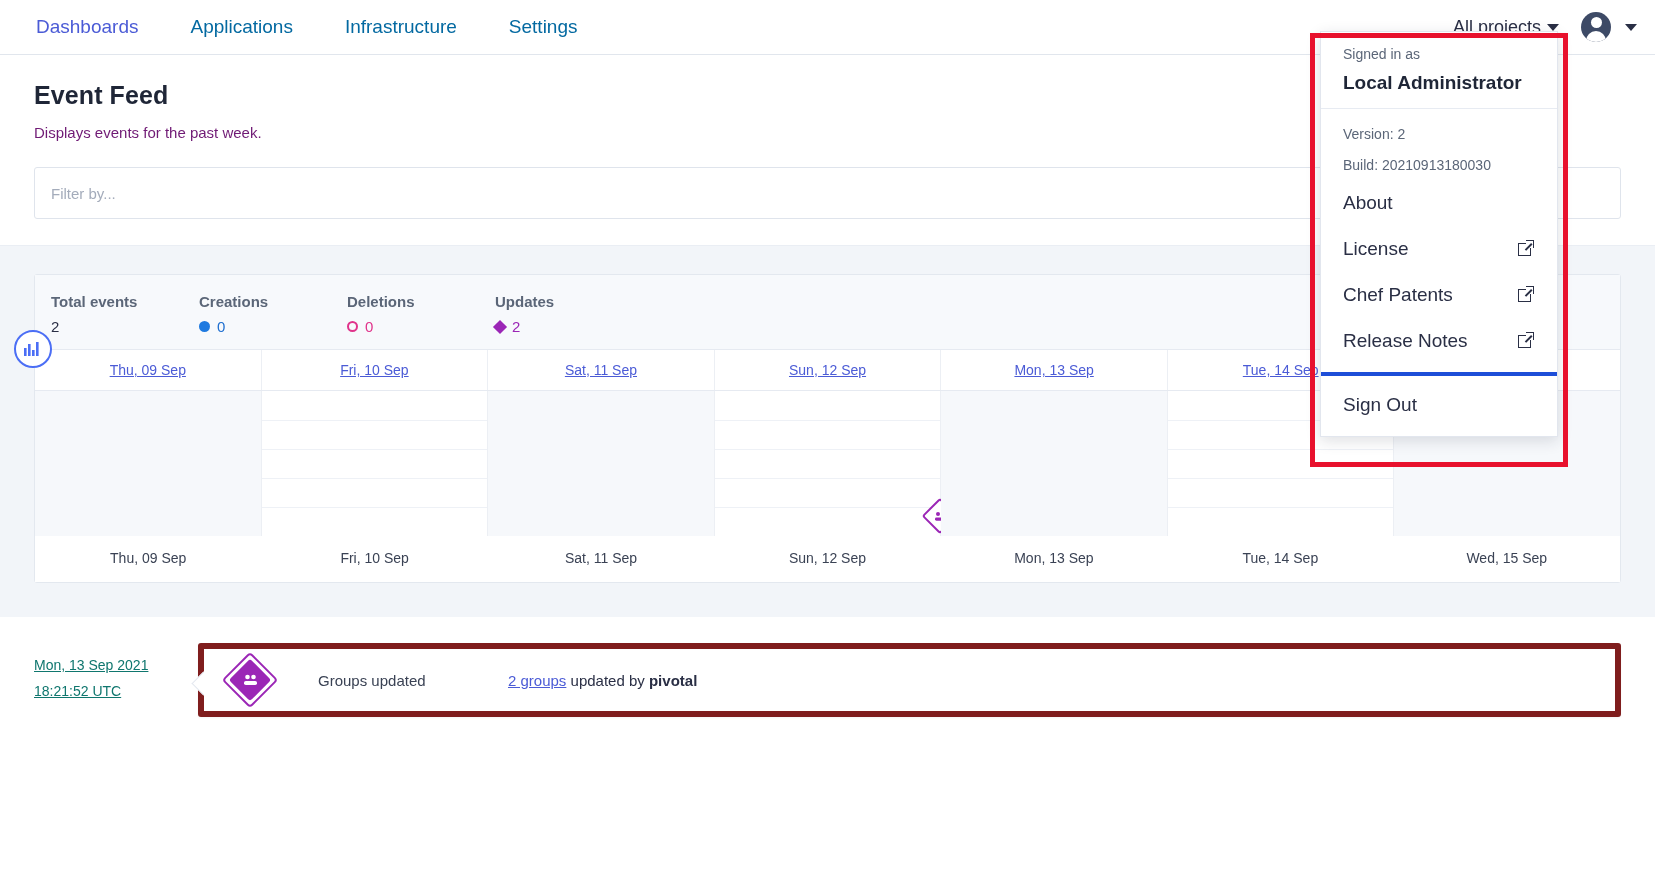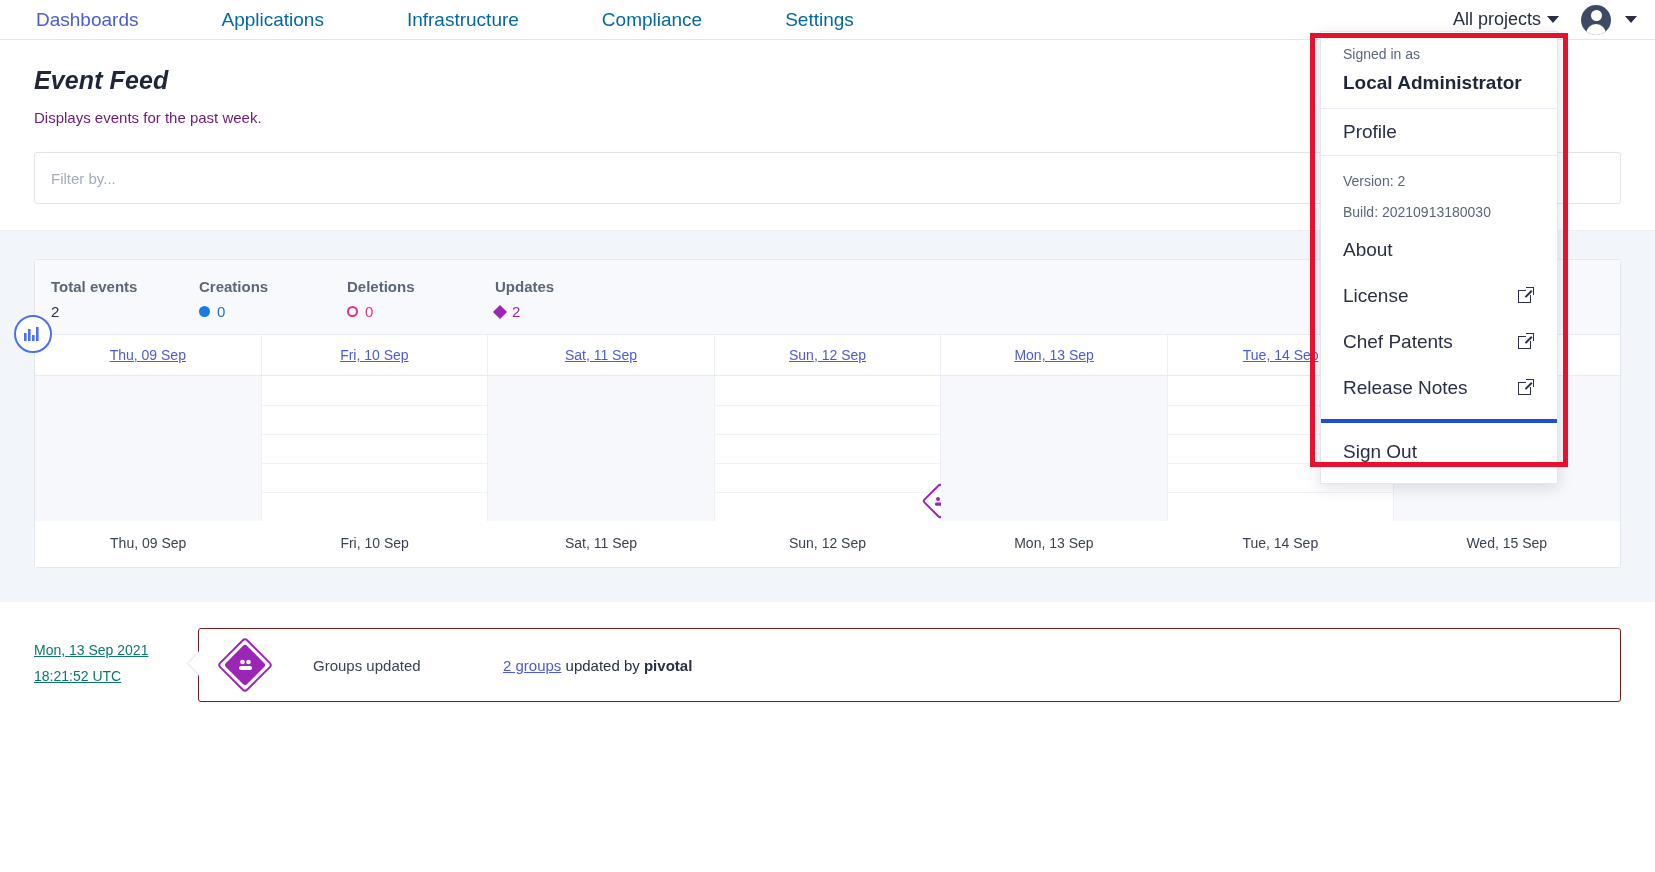--- a/index.html
+++ b/index.html
@@ -7,27 +7,26 @@
     width: 1655px; height: 872px;
     font-family: "Liberation Sans", sans-serif;
     background: #ffffff;
     overflow: hidden;
   }
   #page { position: relative; width: 1655px; height: 872px; background: #fff; }
 
   
   .topnav {
     position: relative;
-    height: 40px;
+    height: 55px;
     background: #ffffff;
     border-bottom: 1px solid #e1e6ed;
     display: flex;
     align-items: center;
     padding-left: 10px;
-    gap: 31px;
   }
   .nav-item {
     font-size: 19px;
     color: #0369a1;
     padding: 0 26px;
     line-height: 52px;
     cursor: pointer;
     white-space: nowrap;
   }
   .nav-item.active { color: #4b5bd6; }
@@ -66,21 +65,21 @@
   }
   .avatar::after {
     content: ""; position: absolute;
     width: 20px; height: 12px; border-radius: 10px 10px 0 0;
     background: #fff; left: 5px; top: 19px;
   }
 
   
   .content { padding: 0; }
   .page-head { padding: 26px 34px 0 34px; }
-  .page-title { font-size: 25px; color: #1f2637; font-weight: bold; letter-spacing: .1px; font-style: italic;}
+  .page-title { font-size: 25px; color: #1f2637; font-weight: bold; letter-spacing: .1px;}
   .page-sub { font-size: 15px; color: #701a75; margin-top: 14px; }
 
   .filter-wrap { padding: 26px 34px 0 34px; }
   .filter-box {
     height: 52px;
     border: 1px solid #dfe4ec;
     border-radius: 3px;
     background: #fff;
     display: flex; align-items: center;
     padding: 3px 16px;
@@ -189,21 +188,21 @@
     padding-top: 10px;
     font-size: 14px;
     color: #0f766e;
     line-height: 1.85;
     text-decoration: underline;
   }
   .event-card {
     position: relative;
     margin-left: 34px;
     background: #fff;
-    border: 1px solid #7f1d1d;
+    border: 6px solid #7f1d1d;
     border-radius: 3px;
     flex: 1;
     display: flex; align-items: center;
     padding: 16px 20px;
     height: 74px;
     box-shadow: 0 1px 2px rgba(30,40,60,.05);
   }
   .event-card::before {
     content: "";
     position: absolute;
@@ -293,21 +292,20 @@
 </style>
 </head>
 <body>
 
 <div id="page">
 
   <div class="topnav">
     <div class="nav-item active"><span>Dashboards</span></div>
     <div class="nav-item"><span>Applications</span></div>
     <div class="nav-item"><span>Infrastructure</span></div>
-    <div class="nav-item"><span>Compliance</span></div>
     <div class="nav-item"><span>Settings</span></div>
 
     <div class="nav-right">
       <div style="display:flex;align-items:center;cursor:pointer;">
         <span class="projects-label">All projects</span>
         <span class="chev"></span>
       </div>
       <div class="avatar-btn">
         <span class="avatar"></span>
         <span class="chev"></span>
@@ -440,25 +438,20 @@
         </div>
       </div>
     </div>
   </div>
 
   <div class="dropdown">
     <div class="dd-sec">
       <div class="dd-small">Signed in as</div>
       <div class="dd-name">Local Administrator</div>
     </div>
-    <div style="border-bottom:1px solid #e7ebf2;">
-      <div class="dd-item">
-        <span>Profile</span>
-      </div>
-    </div>
     <div style="border-bottom:4px solid #1d4ed8; padding:10px 4px 8px 0;">
       <div class="dd-meta">Version: 2</div>
       <div class="dd-meta">Build: 20210913180030</div>
       <div class="dd-item">
         <span>About</span>
       </div>
       <div class="dd-item">
         <span>License</span>
         <span class="ext-box"></span>
       </div>

